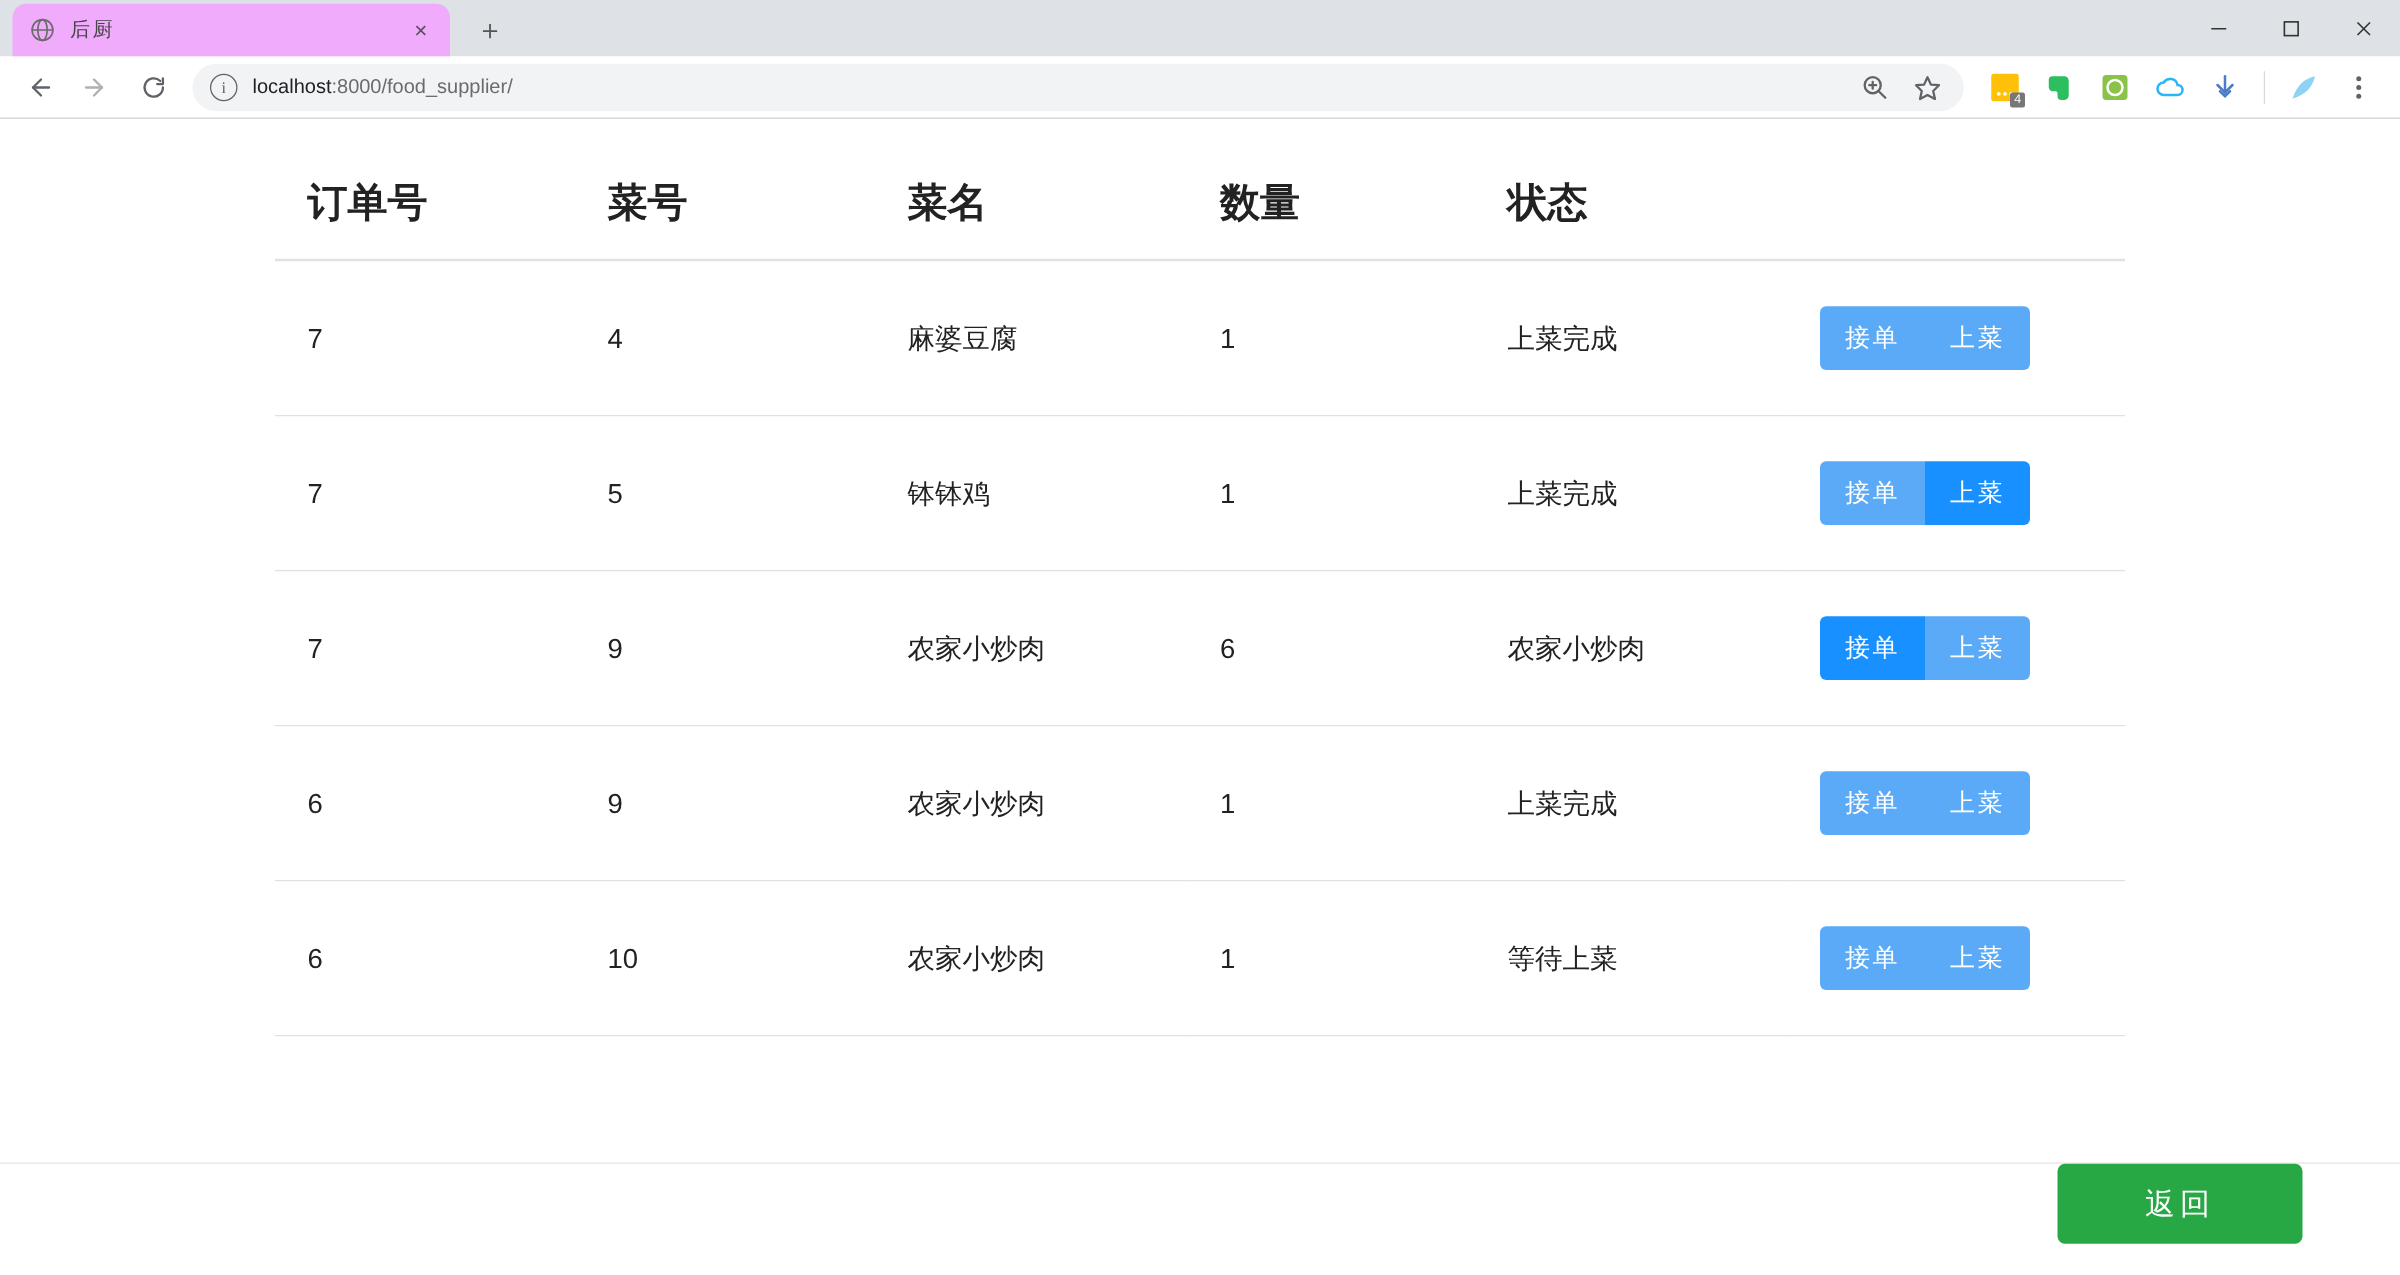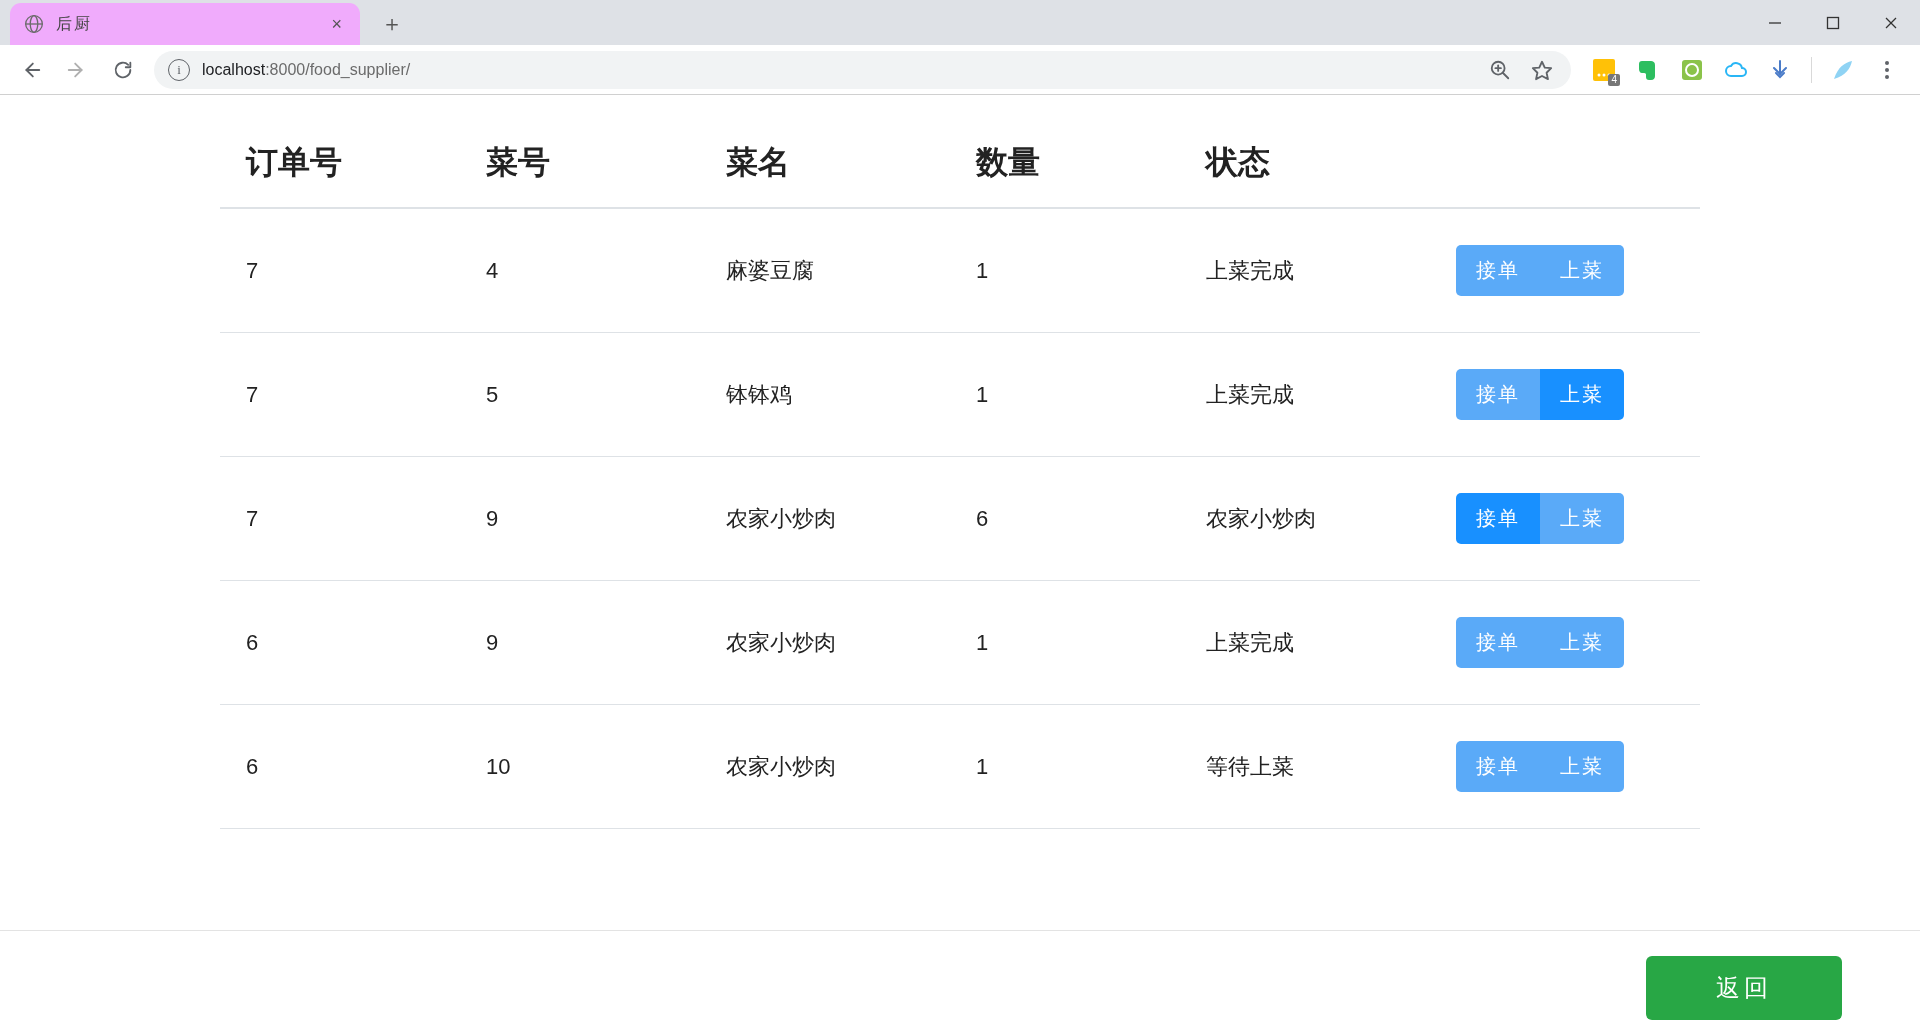--- a/index.html
+++ b/index.html
@@ -146,21 +146,21 @@
   col.c-stat  { width:250px; }
   col.c-act   { }
 
   .footer-bar {
     position: absolute;
     bottom: 0; left:0; right:0;
     height: 90px;
     border-top: 1px solid #e3e3e3;
     display:flex;
     justify-content:flex-end;
-    align-items:flex-end;
+    align-items:flex-start;
     padding-right: 78px;
     background:#fff;
   }
   .btn-back {
     background:#28a745;
     color:#fff;
     font-size:24px;
     letter-spacing:4px;
     border:none;
     border-radius:6px;

